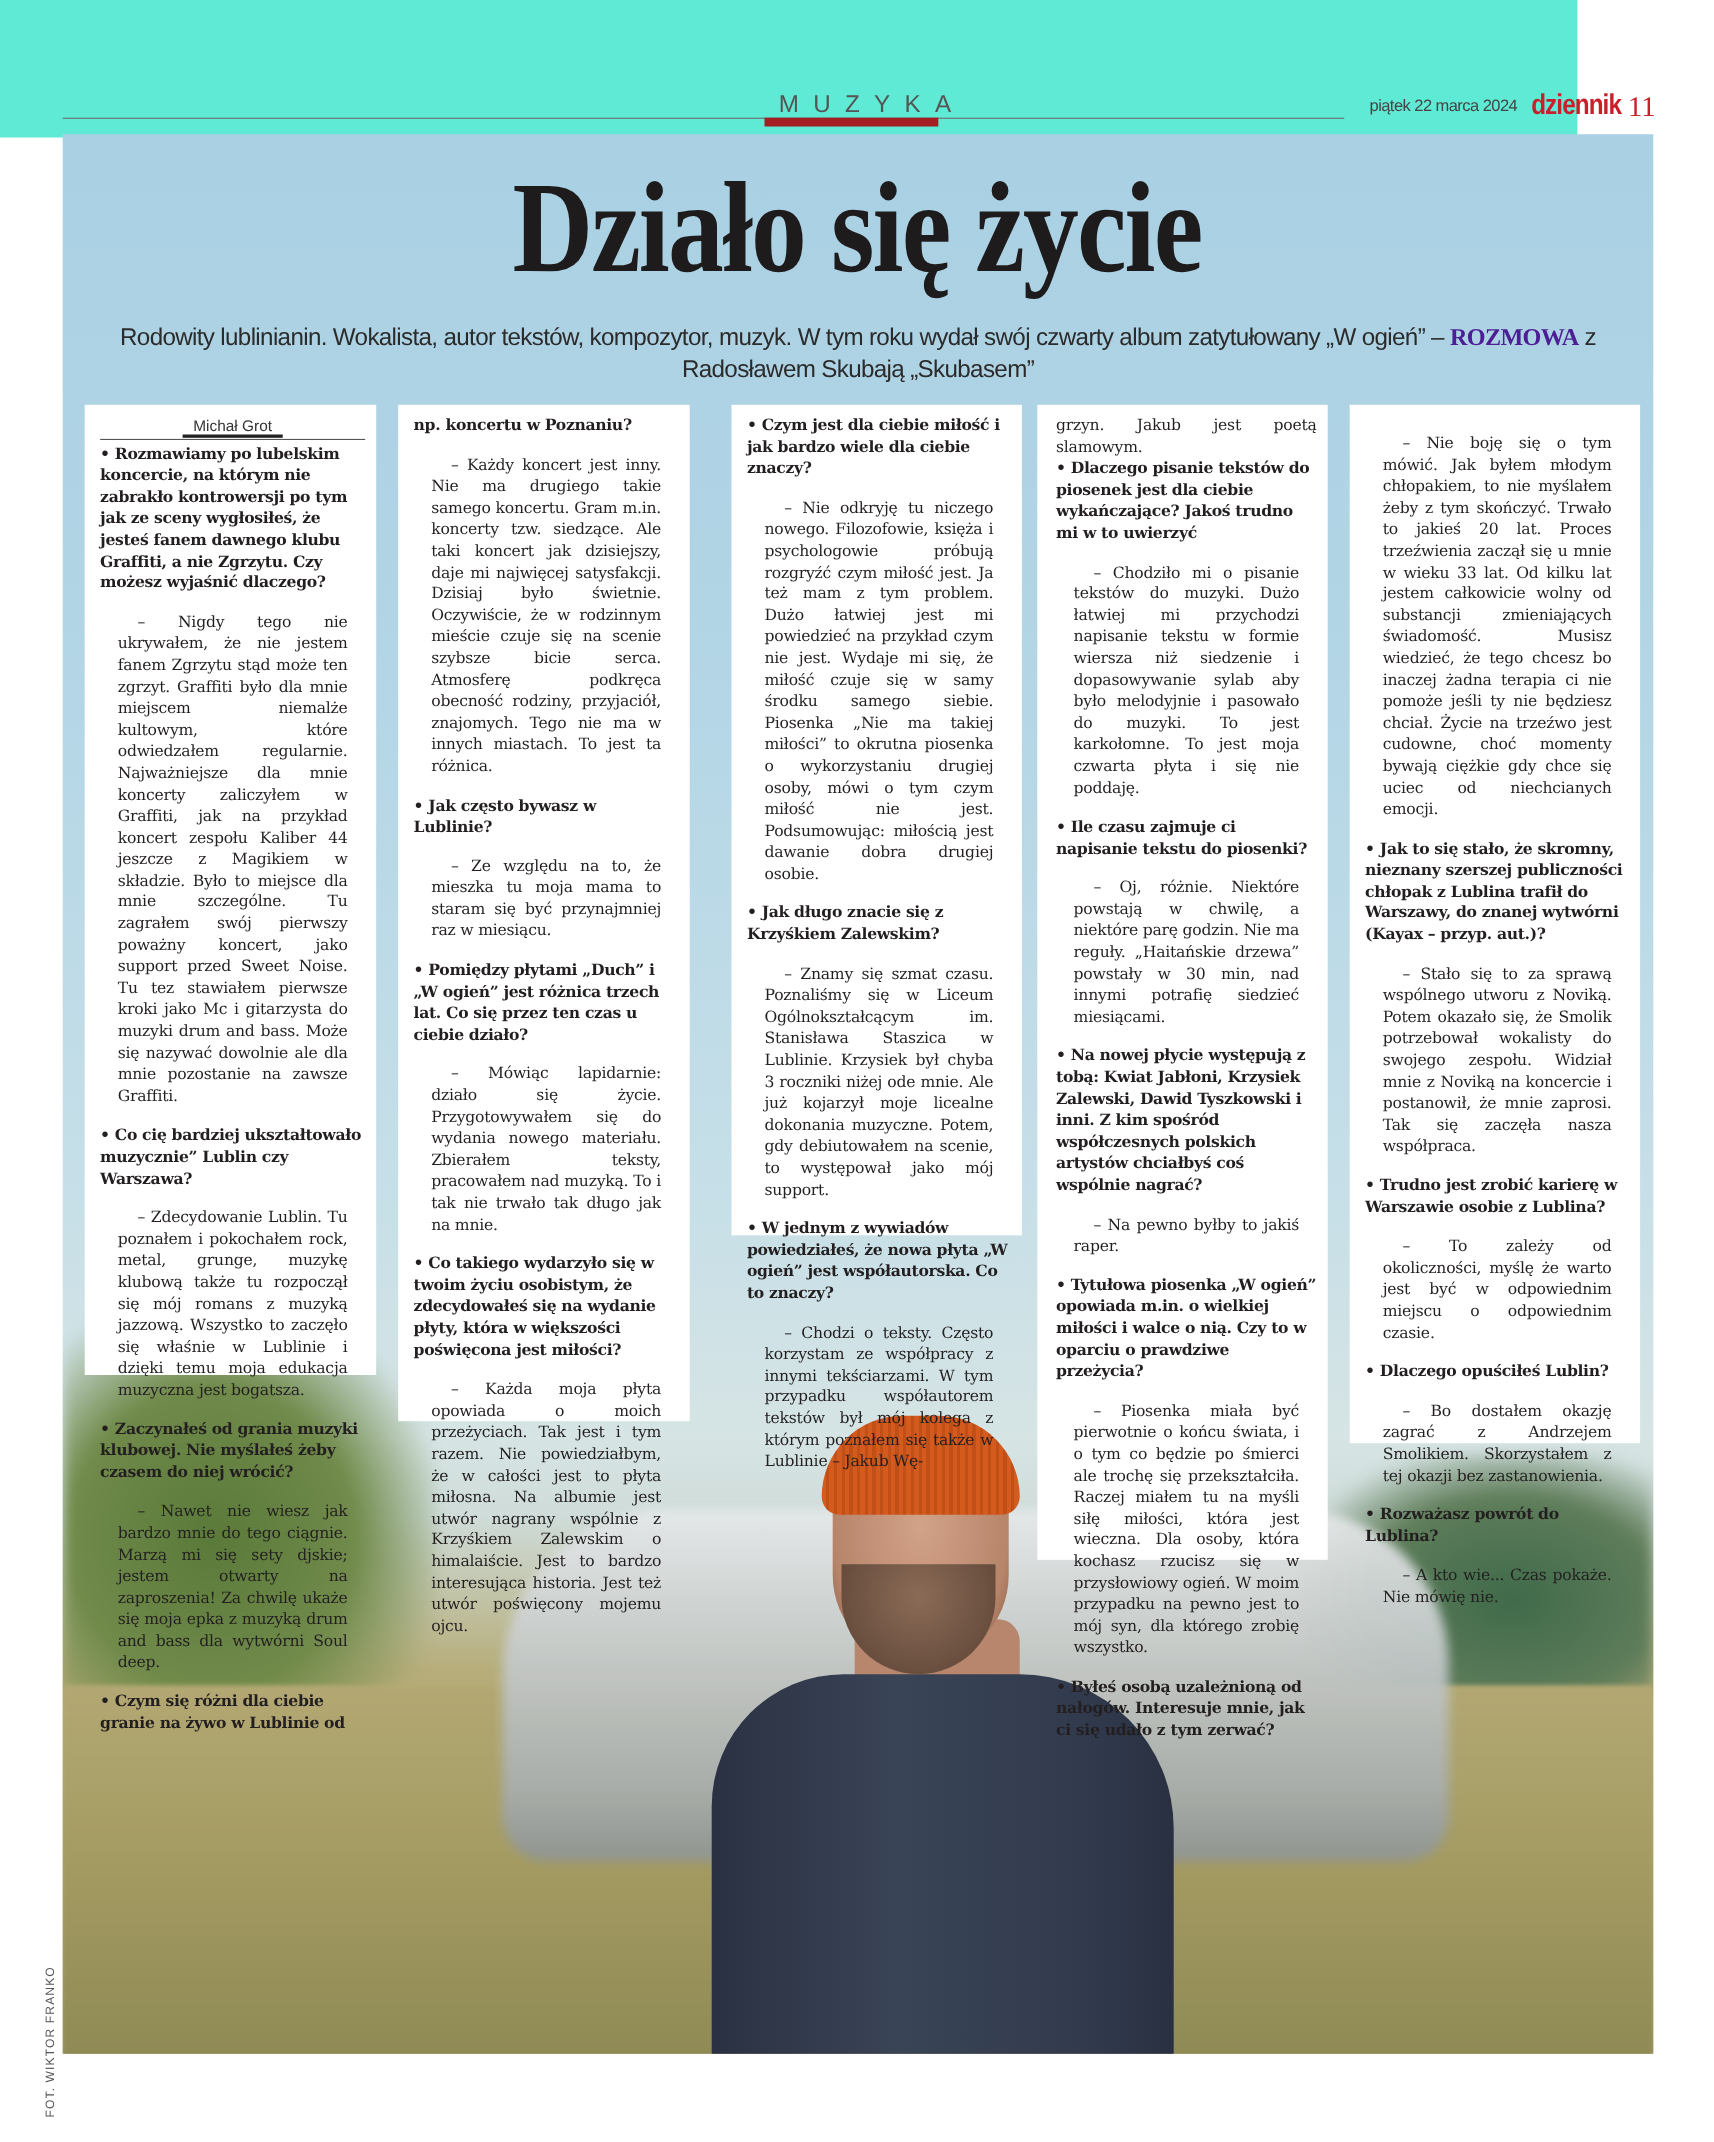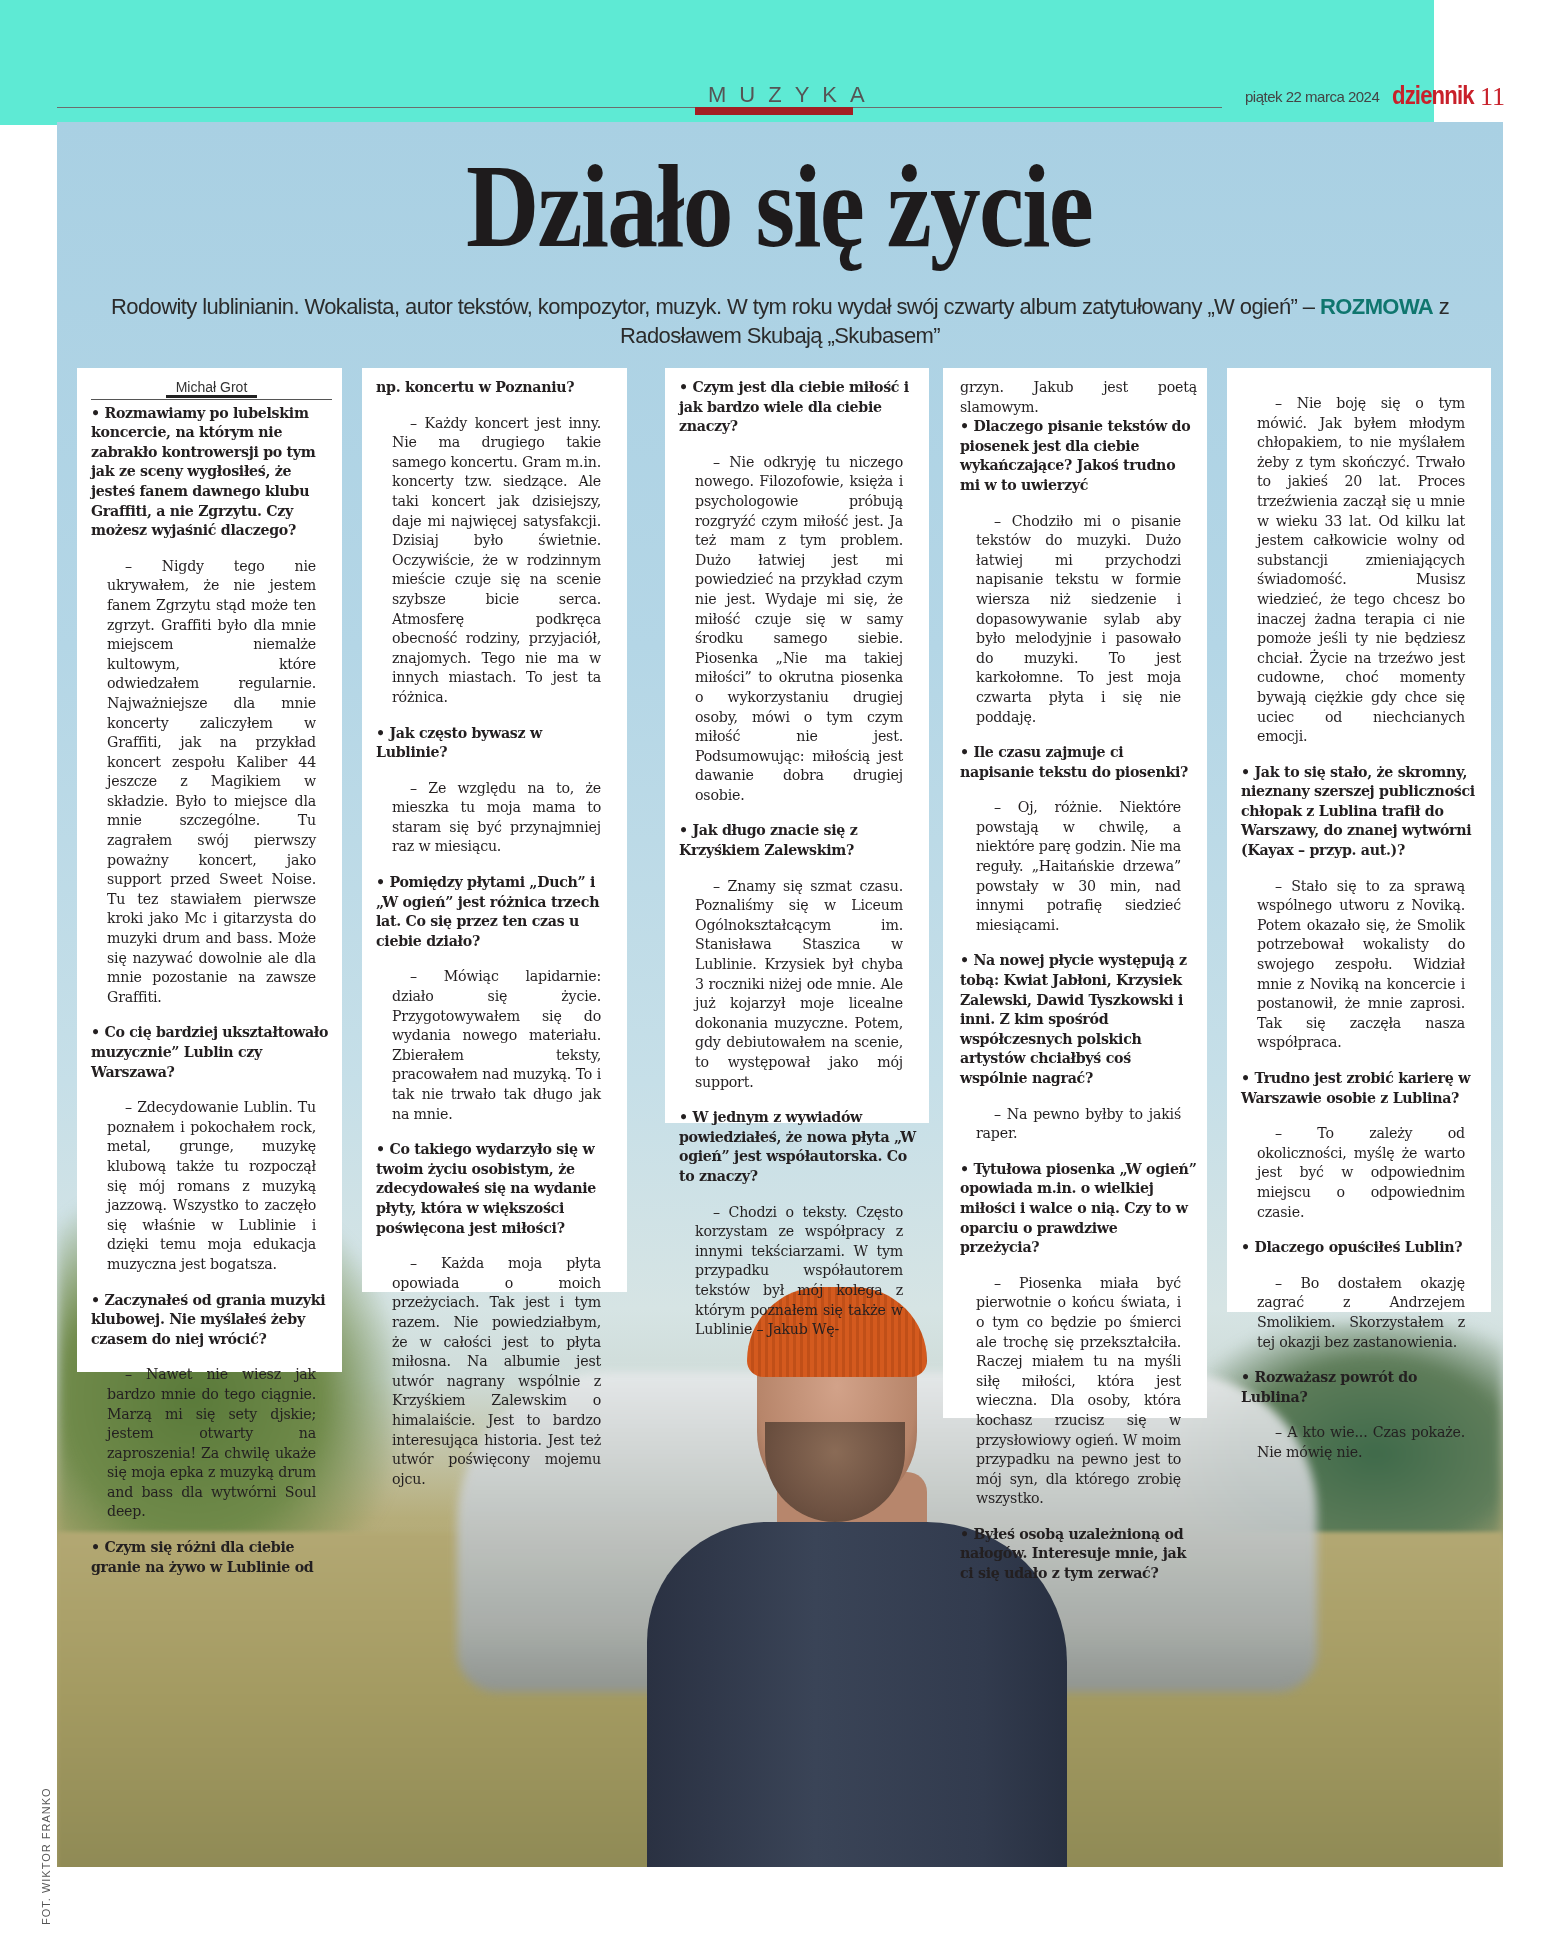--- a/index.html
+++ b/index.html
@@ -44,26 +44,26 @@
   .credit { position:absolute; left:40px; top:1925px; transform:rotate(-90deg); transform-origin:left top;
             font-family:"Liberation Sans", sans-serif; font-size:11px; color:#555; letter-spacing:1px; white-space:nowrap; }
 
   
   .title { position:absolute; left:0; width:1558px; top:148px; text-align:center;
            font-family:"Liberation Serif", serif; font-weight:bold; font-size:118px; letter-spacing:-2px;
            transform:scaleX(0.86); color:#1e1b1c; line-height:1; }
   .deck { position:absolute; left:80px; width:1400px; top:292px; text-align:center;
           font-family:"Liberation Sans", sans-serif; font-size:22px; line-height:29px; color:#2b2b2b;
           letter-spacing:-0.6px; }
-  .deck .red { color:#0f766e; font-weight:bold; }
+  .deck .red { color:#4c1d95; font-weight:bold;font-family:Liberation Serif, serif; }
 
   
   .col { position:absolute; top:368px; background:#fff; box-sizing:border-box;
          padding:10px 10px 0 14px; font-size:14.2px; line-height:19.6px; text-align:justify; }
-  .c1 { left:77px;  width:265px; height:1004px; }
+  .c1 { left:77px;  width:265px; height:882px; }
   .c2 { left:362px; width:265px; height:924px; }
   .c3 { left:665px; width:264px; height:755px; }
   .c4 { left:943px; width:264px; height:1050px;padding-left:17px; }
   .c5 { left:1227px; width:264px; height:944px; }
   .byline { text-align:center; font-family:"Liberation Sans", sans-serif; font-size:14px; color:#333;
             border-bottom:1px solid #555; padding-bottom:1px; margin-bottom:4px; position:relative; }
   .byline span { border-bottom:3px solid #222; padding:0 10px; }
   .q { font-weight:bold; text-align:left; margin:0; letter-spacing:-0.3px; }
   .a { margin:16px; text-indent:18px; letter-spacing:-0.2px; }
   .p { margin:0; letter-spacing:-0.2px; }

